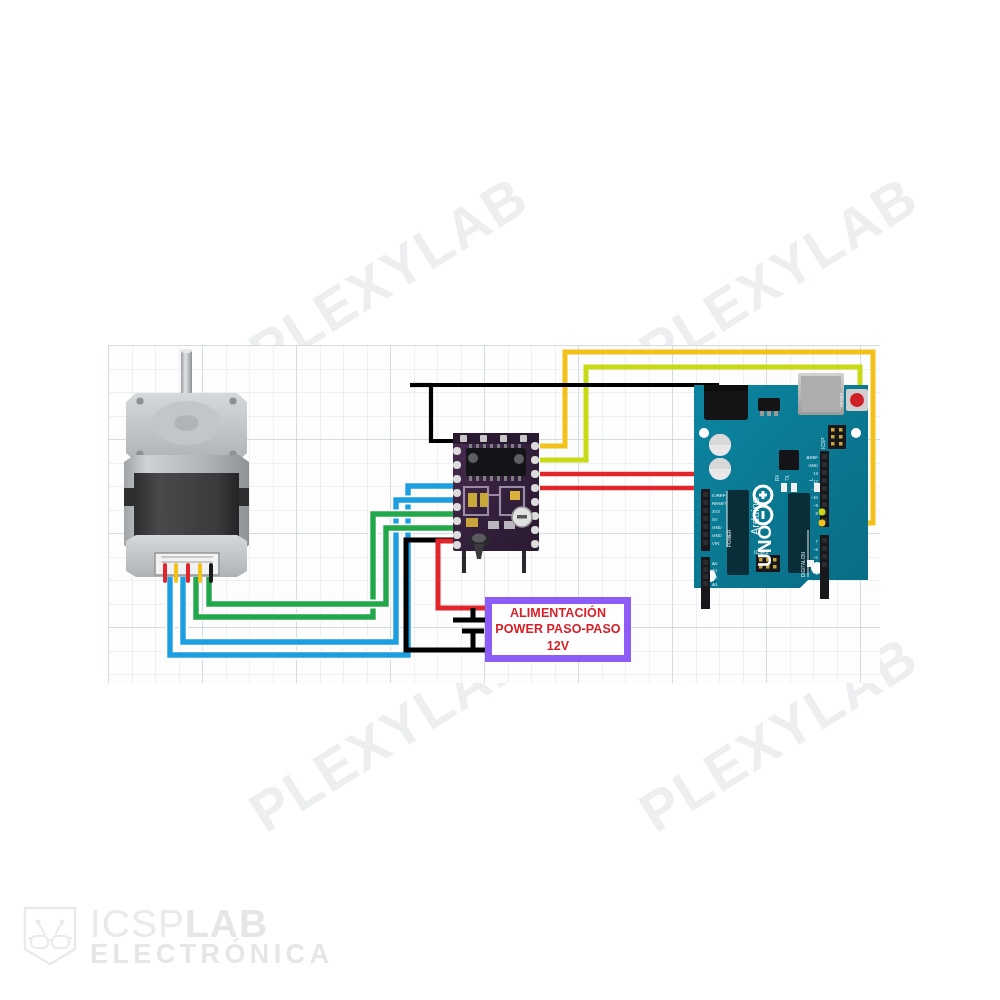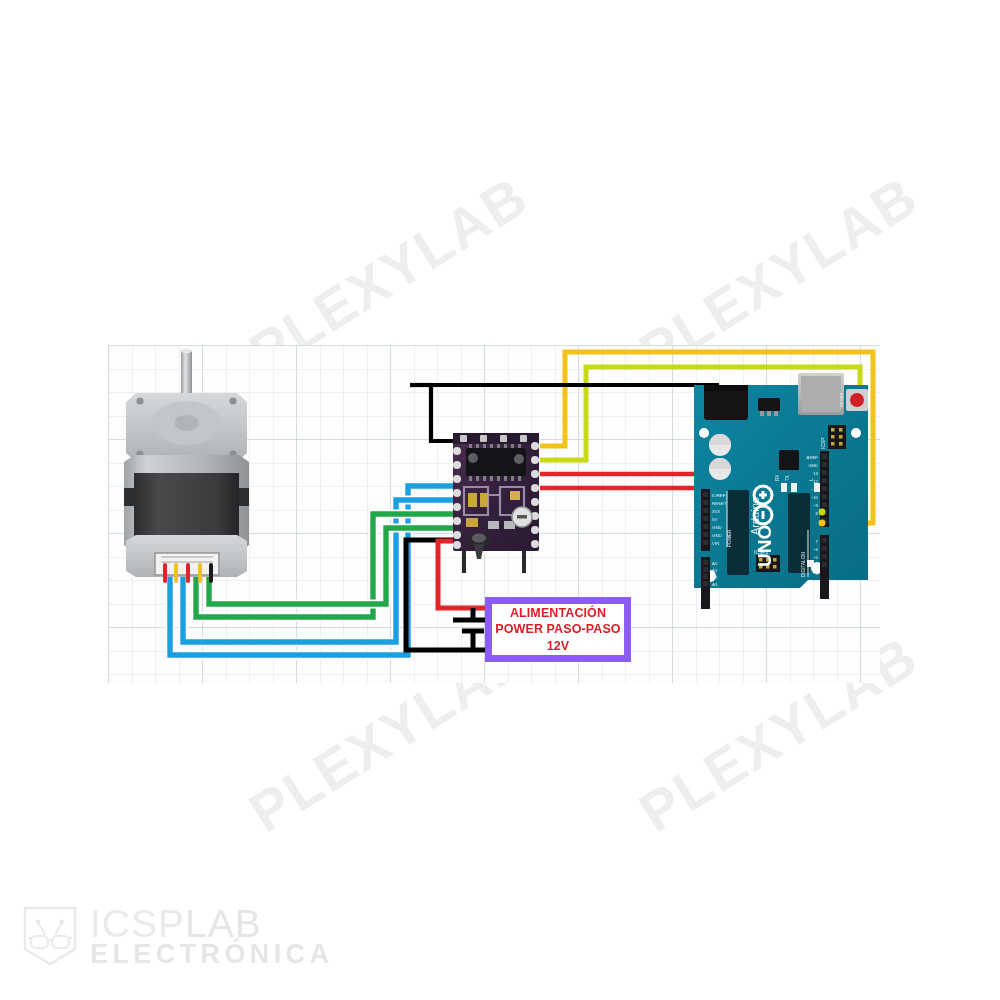--- a/index.html
+++ b/index.html
@@ -34,21 +34,21 @@
     display:flex;flex-direction:column;align-items:center;justify-content:center;
     color:#d81f26;font-weight:bold;font-size:12.5px;line-height:1.32;letter-spacing:.1px;
   }
   #power-label-box div{white-space:nowrap;}
 
   
   #footer-logo{position:absolute;left:22px;top:905px;display:flex;align-items:center;gap:12px;}
   #logo-mark{width:56px;height:62px;}
   #logo-text{display:flex;flex-direction:column;line-height:.92;}
   #logo-title{font-size:39px;letter-spacing:1px;color:#e9eaec;font-weight:300;}
-  #logo-title .bold{font-weight:400;color:#e4e6e8;}
+  #logo-title .bold{font-weight:700;color:#e4e6e8;}
   #logo-sub{font-size:27px;letter-spacing:4.4px;color:#e4e6e8;font-weight:700;}
 </style>
 </head>
 <body>
 
 <div class="wm wm1">PLEXYLAB</div>
 <div class="wm wm2">PLEXYLAB</div>
 <div class="wm wm3">PLEXYLAB</div>
 <div class="wm wm4">PLEXYLAB</div>
 

